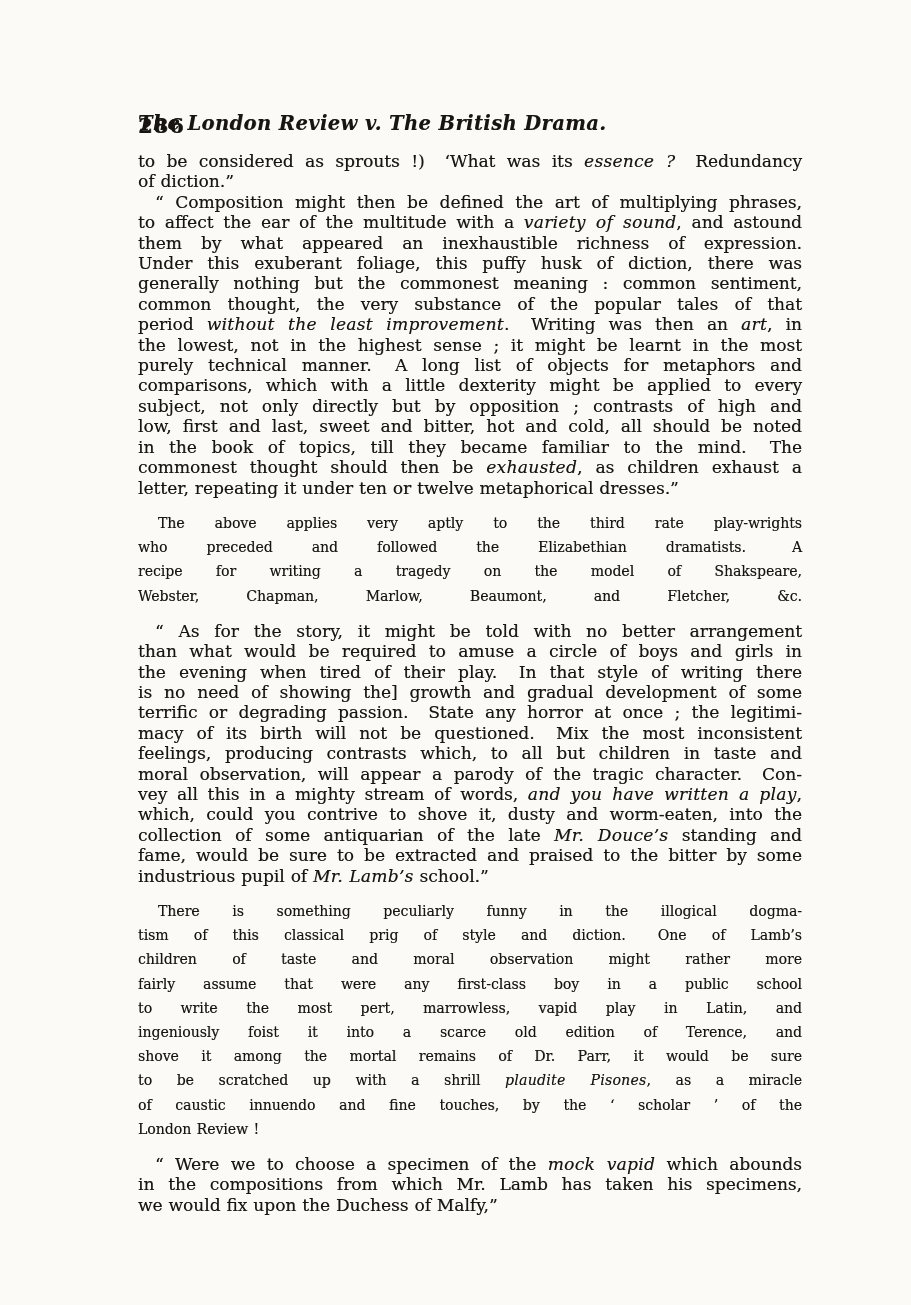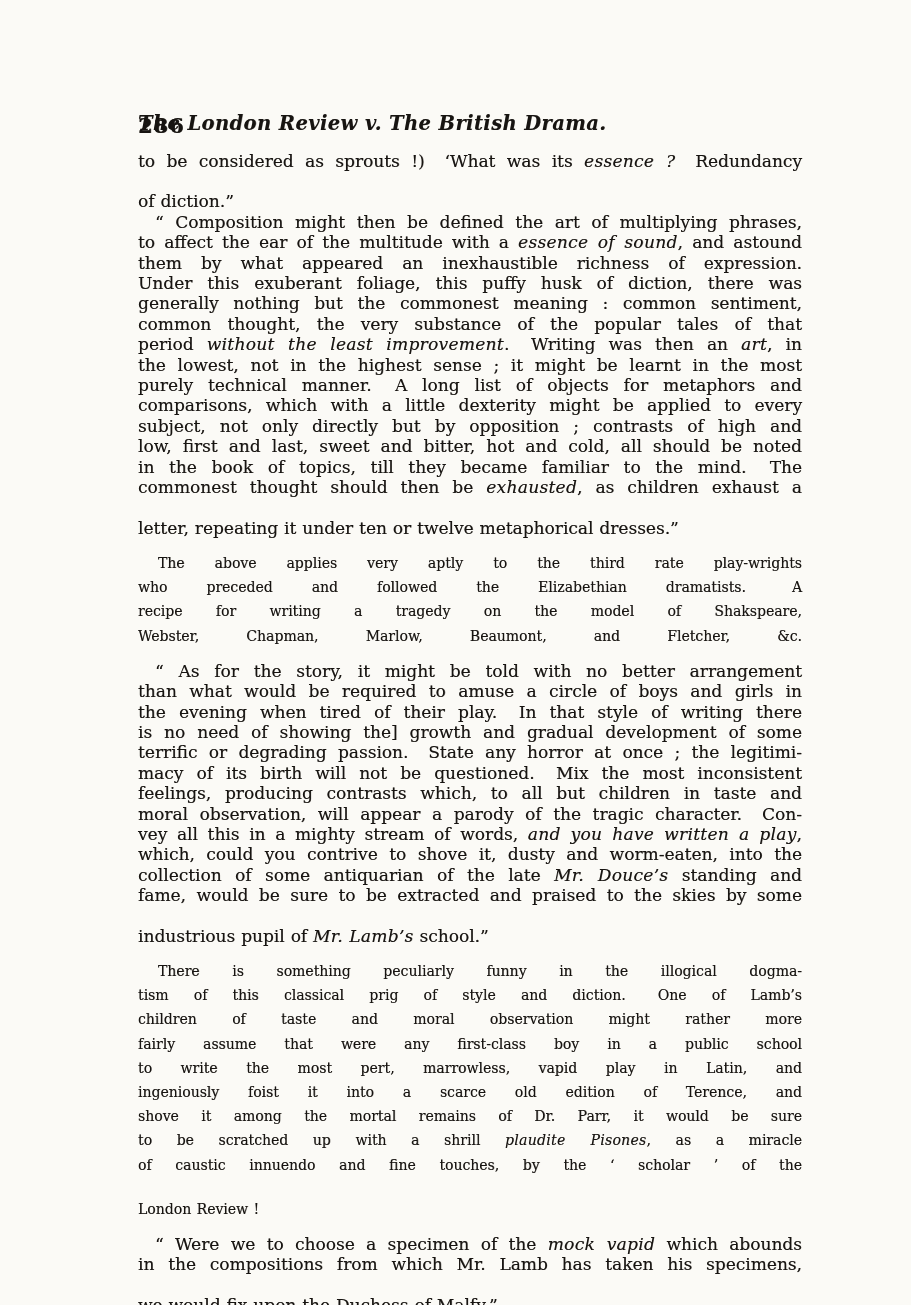--- a/index.html
+++ b/index.html
@@ -67,21 +67,20 @@
     line-height: 24.2px;
     word-spacing: 1px;
   }
   .line {
     text-align: justify;
     text-align-last: justify;
     white-space: normal;
   }
   .line.last {
     text-align-last: left;
-    margin-top: 20px;
   }
   .line.indent {
     text-indent: 17px;
   }
   .para.body .line.indent {
     text-indent: 20px;
   }
   .line i {
     letter-spacing: 0.3px;
   }
@@ -95,21 +94,21 @@
       <span class="page-number">286</span>
       <span class="running-title">The London Review v. The British Drama.</span>
     </div>
     <div id="page-body">
         <div class="para quote">
           <div class="line">to be considered as sprouts !)  ‘What was its <i>essence ?</i>  Redundancy</div>
           <div class="line last">of diction.”</div>
         </div>
         <div class="para quote joined">
           <div class="line indent">“ Composition might then be defined the art of multiplying phrases,</div>
-          <div class="line">to affect the ear of the multitude with a <i>essence of sound</i>, and astound</div>
+          <div class="line">to affect the ear of the multitude with a <i>variety of sound</i>, and astound</div>
           <div class="line">them by what appeared an inexhaustible richness of expression.</div>
           <div class="line">Under this exuberant foliage, this puffy husk of diction, there was</div>
           <div class="line">generally nothing but the commonest meaning : common sentiment,</div>
           <div class="line">common thought, the very substance of the popular tales of that</div>
           <div class="line">period <i>without the least improvement</i>.  Writing was then an <i>art</i>, in</div>
           <div class="line">the lowest, not in the highest sense ; it might be learnt in the most</div>
           <div class="line">purely technical manner.  A long list of objects for metaphors and</div>
           <div class="line">comparisons, which with a little dexterity might be applied to every</div>
           <div class="line">subject, not only directly but by opposition ; contrasts of high and</div>
           <div class="line">low, first and last, sweet and bitter, hot and cold, all should be noted</div>
@@ -128,21 +127,21 @@
           <div class="line">than what would be required to amuse a circle of boys and girls in</div>
           <div class="line">the evening when tired of their play.  In that style of writing there</div>
           <div class="line">is no need of showing the] growth and gradual development of some</div>
           <div class="line">terrific or degrading passion.  State any horror at once ; the legitimi-</div>
           <div class="line">macy of its birth will not be questioned.  Mix the most inconsistent</div>
           <div class="line">feelings, producing contrasts which, to all but children in taste and</div>
           <div class="line">moral observation, will appear a parody of the tragic character.  Con-</div>
           <div class="line">vey all this in a mighty stream of words, <i>and you have written a play</i>,</div>
           <div class="line">which, could you contrive to shove it, dusty and worm-eaten, into the</div>
           <div class="line">collection of some antiquarian of the late <i>Mr. Douce’s</i> standing and</div>
-          <div class="line">fame, would be sure to be extracted and praised to the skies by some</div>
+          <div class="line">fame, would be sure to be extracted and praised to the bitter by some</div>
           <div class="line last">industrious pupil of <i>Mr. Lamb’s</i> school.”</div>
         </div>
         <div class="para body">
           <div class="line indent">There is something peculiarly funny in the illogical dogma-</div>
           <div class="line">tism of this classical prig of style and diction.  One of Lamb’s</div>
           <div class="line">children of taste and moral observation might rather more</div>
           <div class="line">fairly assume that were any first-class boy in a public school</div>
           <div class="line">to write the most pert, marrowless, vapid play in Latin, and</div>
           <div class="line">ingeniously foist it into a scarce old edition of Terence, and</div>
           <div class="line">shove it among the mortal remains of Dr. Parr, it would be sure</div>

